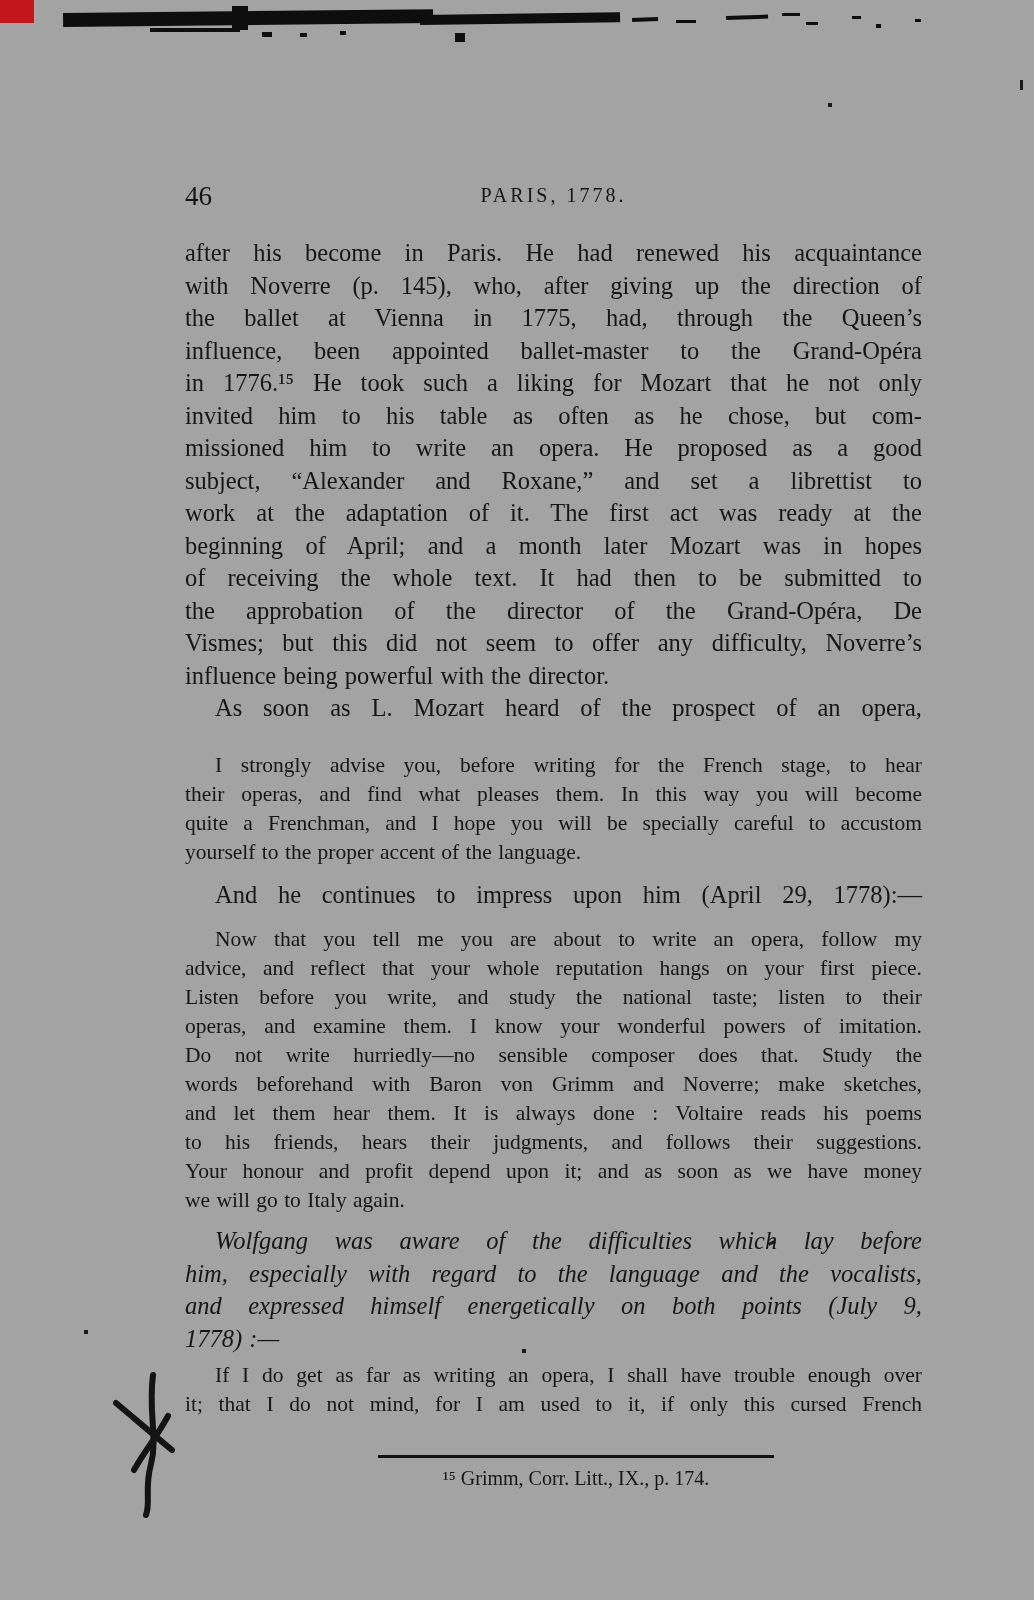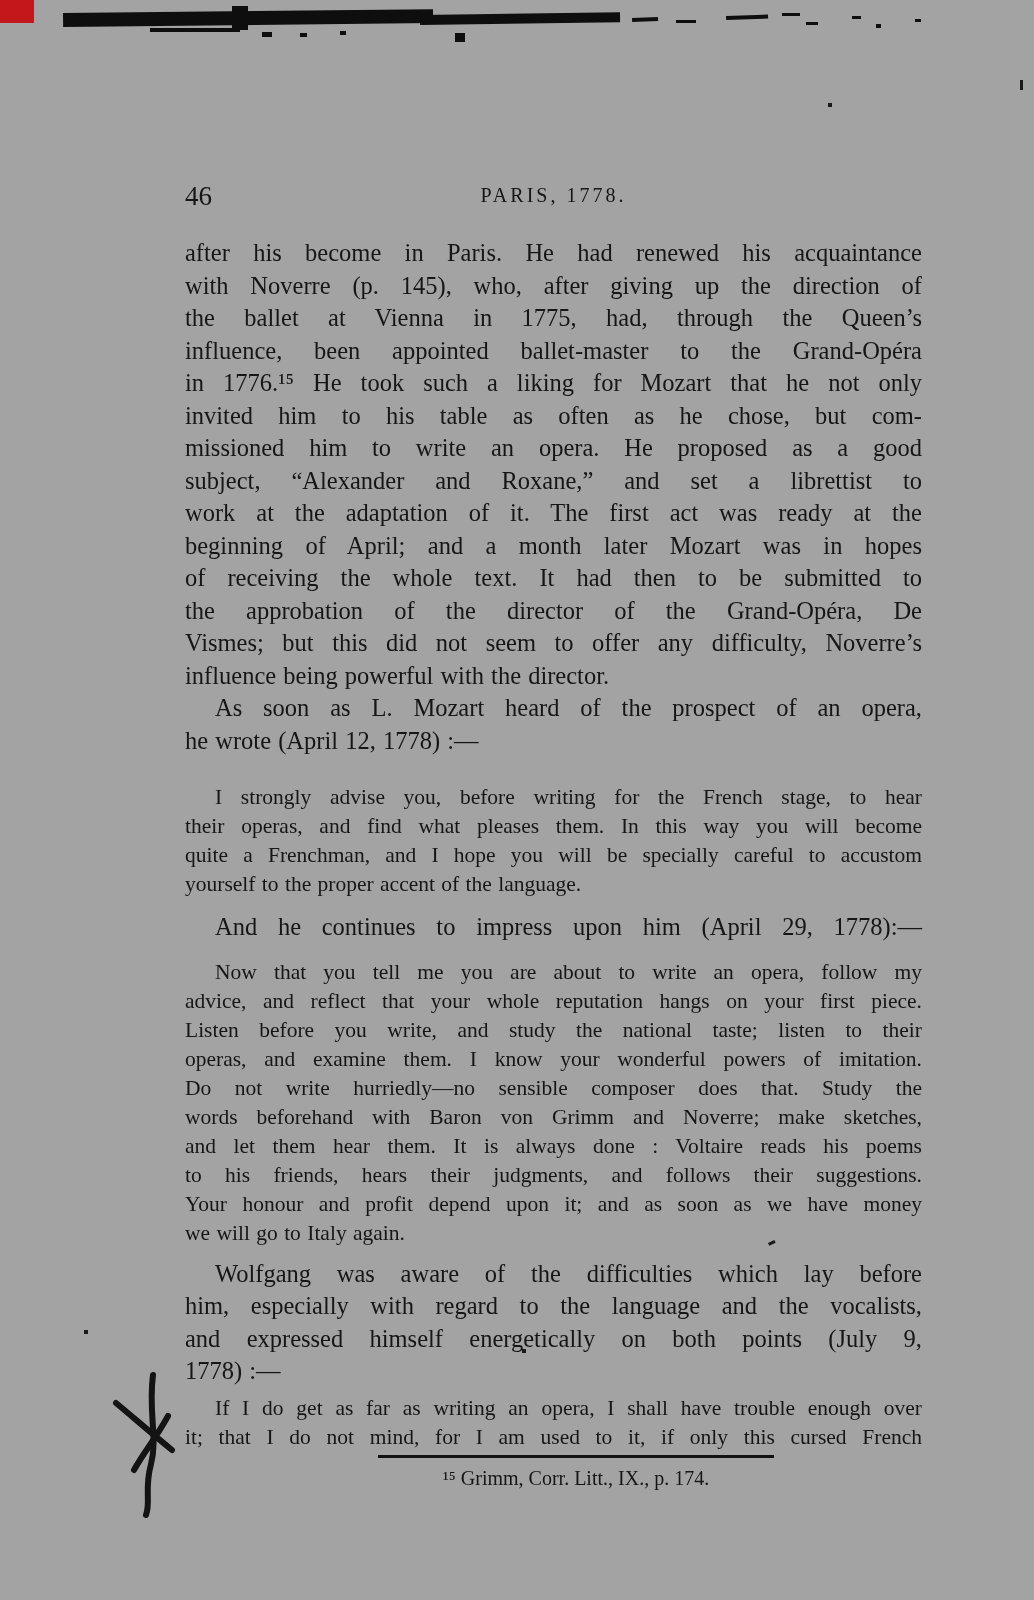--- a/index.html
+++ b/index.html
@@ -58,21 +58,21 @@
     text-align: justify;
     text-align-last: justify;
     word-spacing: 1px;
   }
   .line.last { text-align-last: left; }
   .line.indent { text-indent: 30px; }
   
   .content .block:nth-child(3) { margin-top: 26px; }  
   .content .block:nth-child(4) { margin-top: 12px; }  
   .content .block:nth-child(5) { margin-top: 14px; }  
-  .content .block:nth-child(6) { margin-top: 10px; }  
+  .content .block:nth-child(6) { margin-top: 10px; font-style: italic; }  
   .content .block:nth-child(7) { margin-top: 6px; }   
   .footnote {
     position: absolute;
     top: 1455px;
     left: 378px;
     width: 396px;
     text-align: center;
   }
   .fn-rule {
     height: 0;
@@ -141,21 +141,20 @@
         <div class="line">subject, “Alexander and Roxane,” and set a librettist to</div>
         <div class="line">work at the adaptation of it.  The first act was ready at the</div>
         <div class="line">beginning of April; and a month later Mozart was in hopes</div>
         <div class="line">of receiving the whole text.  It had then to be submitted to</div>
         <div class="line">the approbation of the director of the Grand-Opéra, De</div>
         <div class="line">Vismes; but this did not seem to offer any difficulty, Noverre’s</div>
         <div class="line last">influence being powerful with the director.</div>
       </div>
       <div class="block para">
         <div class="line indent">As soon as L. Mozart heard of the prospect of an opera,</div>
-        <div class="line last">he wrote (April 12, 1778) :—</div>
       </div>
       <div class="block quote">
         <div class="line indent">I strongly advise you, before writing for the French stage, to hear</div>
         <div class="line">their operas, and find what pleases them.  In this way you will become</div>
         <div class="line">quite a Frenchman, and I hope you will be specially careful to accustom</div>
         <div class="line last">yourself to the proper accent of the language.</div>
       </div>
       <div class="block para">
         <div class="line indent">And he continues to impress upon him (April 29, 1778):—</div>
       </div>

